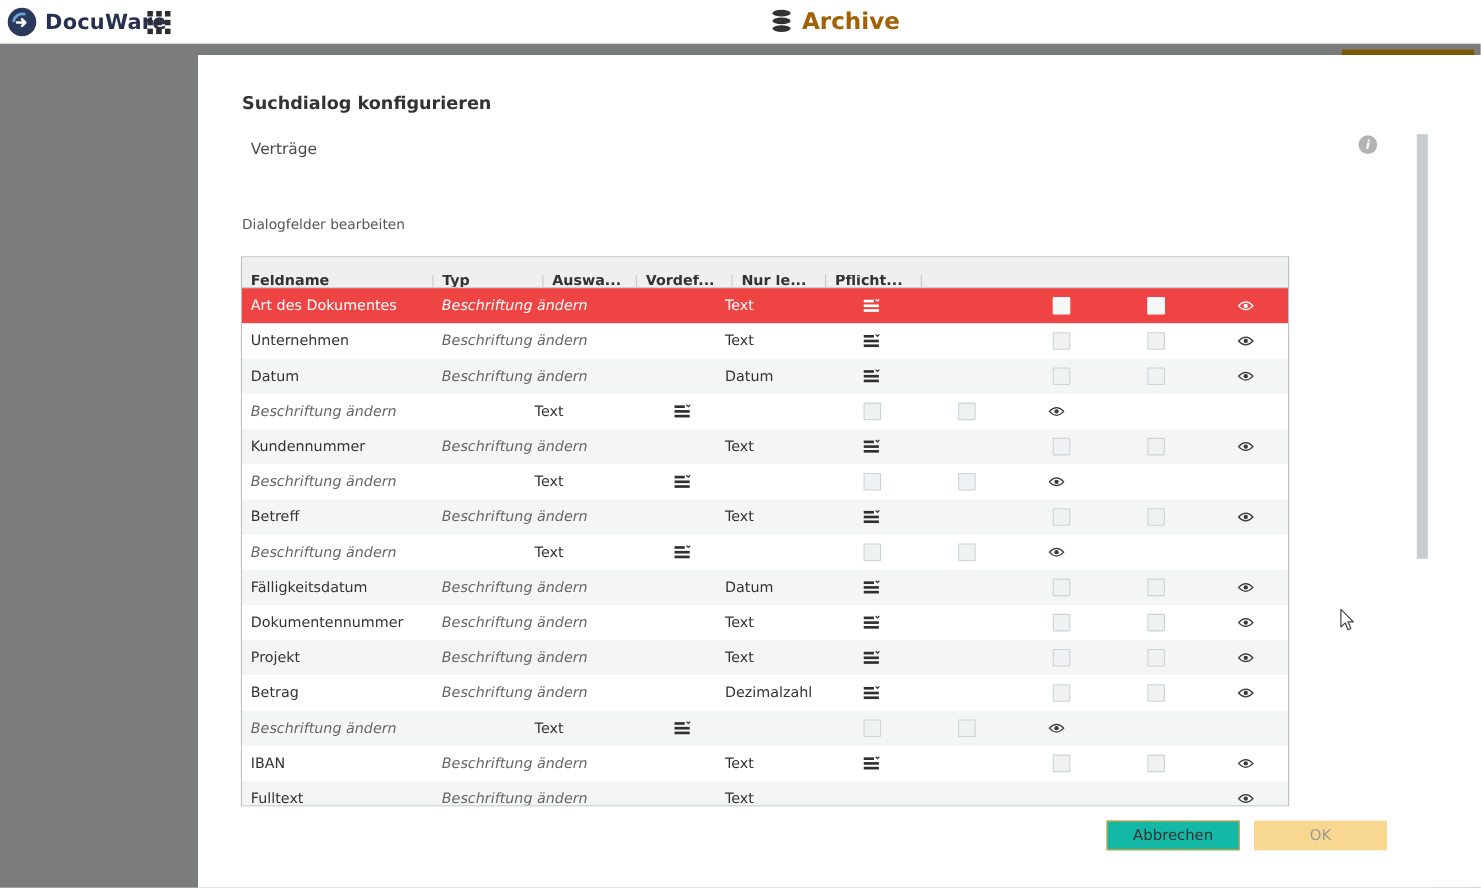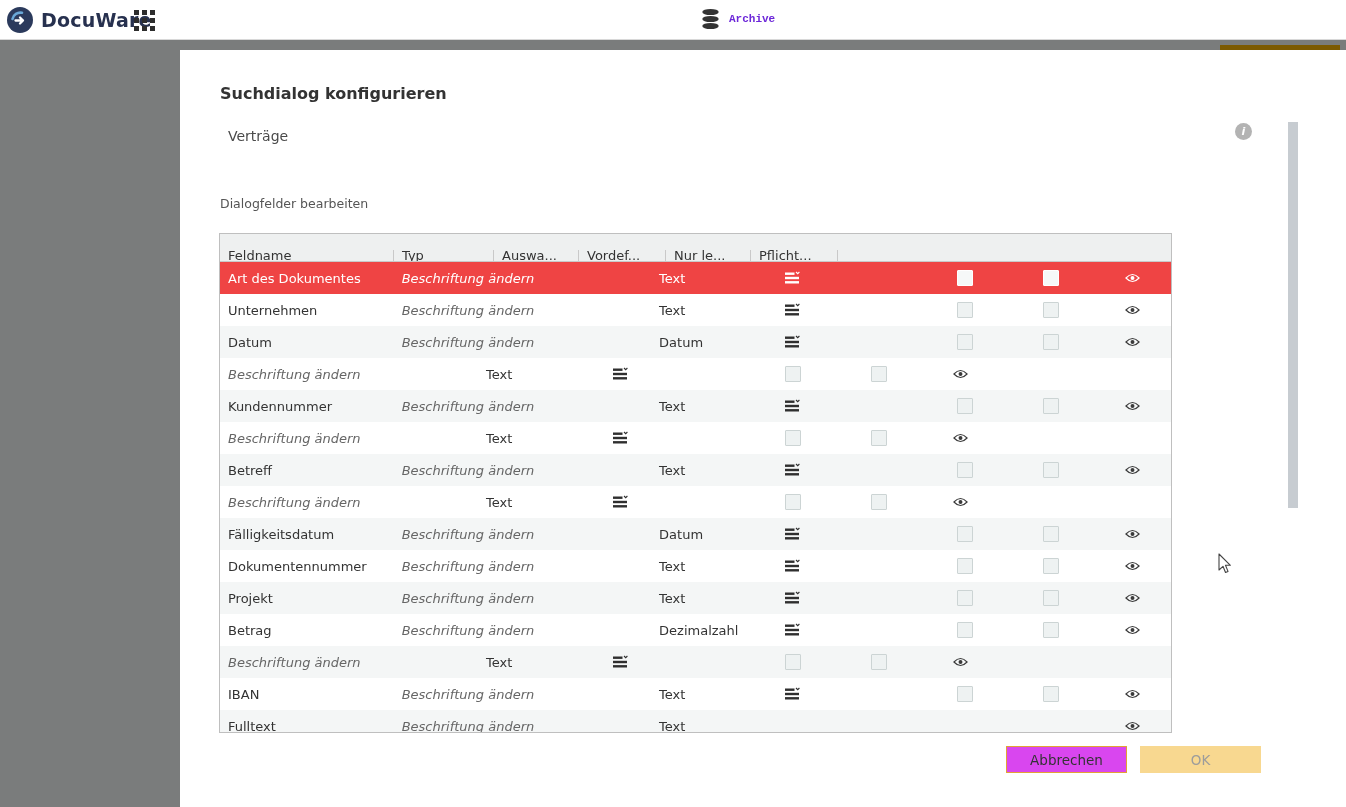--- a/index.html
+++ b/index.html
@@ -8,21 +8,21 @@
 
   
   .topbar { position:absolute; left:0; top:0; width:1346px; height:40px;
     background:#fff; border-bottom:1px solid #d8d8d8; z-index:5; }
   .brand { position:absolute; left:6px; top:6px; display:flex; align-items:center; gap:7px; }
   .brand-name { font-size:19px; font-weight:bold; color:#27314f; letter-spacing:.2px; }
   .waffle { position:absolute; left:134px; top:10px; display:grid;
     grid-template-columns:repeat(3,5px); grid-gap:3px; cursor:pointer; }
   .waffle span { width:5px; height:5px; background:#2d2d2d; }
   .center-title { position:absolute; left:700px; top:7px; display:flex; align-items:center; gap:8px; }
-  .center-title .label { font-size:11px; font-weight:bold; color:#6d28d9;font-family:Liberation Mono, monospace; }
+  .center-title .label { font-size:21px; font-weight:bold; color:#a16207; }
 
   
   .overlay { position:absolute; left:0; top:40px; width:1346px; height:767px; background:#7a7c7c; }
   .bg-strip-right { position:absolute; left:1333px; top:95px; width:13px; height:712px; background:#717578; }
   .bg-panel { position:absolute; left:1300px; top:203px; width:33px; height:604px; background:#808383; }
   .bg-button { position:absolute; left:1220px; top:45px; width:120px; height:33px;
     background:#7c5a02; }
   .bg-button span { position:absolute; left:80px; top:7px; font-size:15px; color:#333; }
 
   
@@ -32,21 +32,21 @@
   .dialog-name { position:absolute; left:48px; top:78px; font-size:14px; color:#4a4a4a; }
   .info-icon { position:absolute; left:1055px; top:73px; width:17px; height:17px; border-radius:50%;
     background:#b3b3b3; color:#fff; font-size:11px; font-weight:bold; font-style:italic;
     display:flex; align-items:center; justify-content:center; cursor:pointer; }
   .section-label { position:absolute; left:40px; top:146px; font-size:12.5px; color:#555; }
 
   
   .tablebox { position:absolute; left:39px; top:183px; width:953px; height:500px;
     border:1px solid #bfbfbf; overflow:hidden; background:#fff; }
   .thead { display:flex; height:28px; background:#eef0f0; border-bottom:1px solid #c9c9c9; }
-  .thead .cell { display:flex; align-items:center; font-size:13px; font-weight:normal; color:#333;
+  .thead .cell { display:flex; align-items:center; font-size:13px; font-weight:bold; color:#333;
     border-right:1px solid #c9c9c9; padding-left:8px; overflow:hidden; white-space:nowrap;margin-top:16px; }
   .thead .cell:last-child { border-right:none; }
   .trow { display:flex; height:32px; background:#fff; align-items:stretch; cursor:pointer; }
   .trow.alt { background:#f4f6f6; }
   .trow.selected { background:#ef4444; }
   .cell { display:flex; align-items:center; overflow:hidden; white-space:nowrap; }
   .c0{width:174px}.c1{width:258px}.c2{width:100px}.c3{width:85px}
   .c4{width:87px}.c5{width:85px}.c6{width:87px}.c7{width:77px}
   .txt { padding-left:8px; font-size:13px; color:#333; }
   .trow.selected .txt { color:#fff; }
@@ -55,21 +55,21 @@
   .icon-cell { justify-content:center; }
   .list-ic { color:#2f2f2f; }
   .trow.selected .list-ic { color:#fff; }
   .cb { width:16px; height:16px; background:#eef2f2; border:1px solid #ccd4d4; border-radius:1px; }
   .trow.selected .cb { background:#f6f8f8; border-color:#fff; }
   .eye { color:#3a3a3a; }
   .trow.selected .eye { color:#fff; }
 
   
   .btn-cancel { position:absolute; left:826px; top:696px; width:121px; height:27px;
-    background:#d946ef; border:1.5px solid #e2a235; font-size:13.5px; color:#333;
+    background:#14b8a6; border:1.5px solid #e2a235; font-size:13.5px; color:#333;
     font-family:inherit; cursor:pointer; }
   .btn-ok { position:absolute; left:960px; top:696px; width:121px; height:27px;
     background:#f8d890; border:none; font-size:13.5px; color:#9c9c9c; font-family:inherit; }
 
   
   .scroll-thumb { position:absolute; left:1108px; top:72px; width:10px; height:386px;
     background:#c7ccd1; }
 
   .cursor { position:absolute; left:1218px; top:553px; z-index:50; pointer-events:none; }
 </style>

